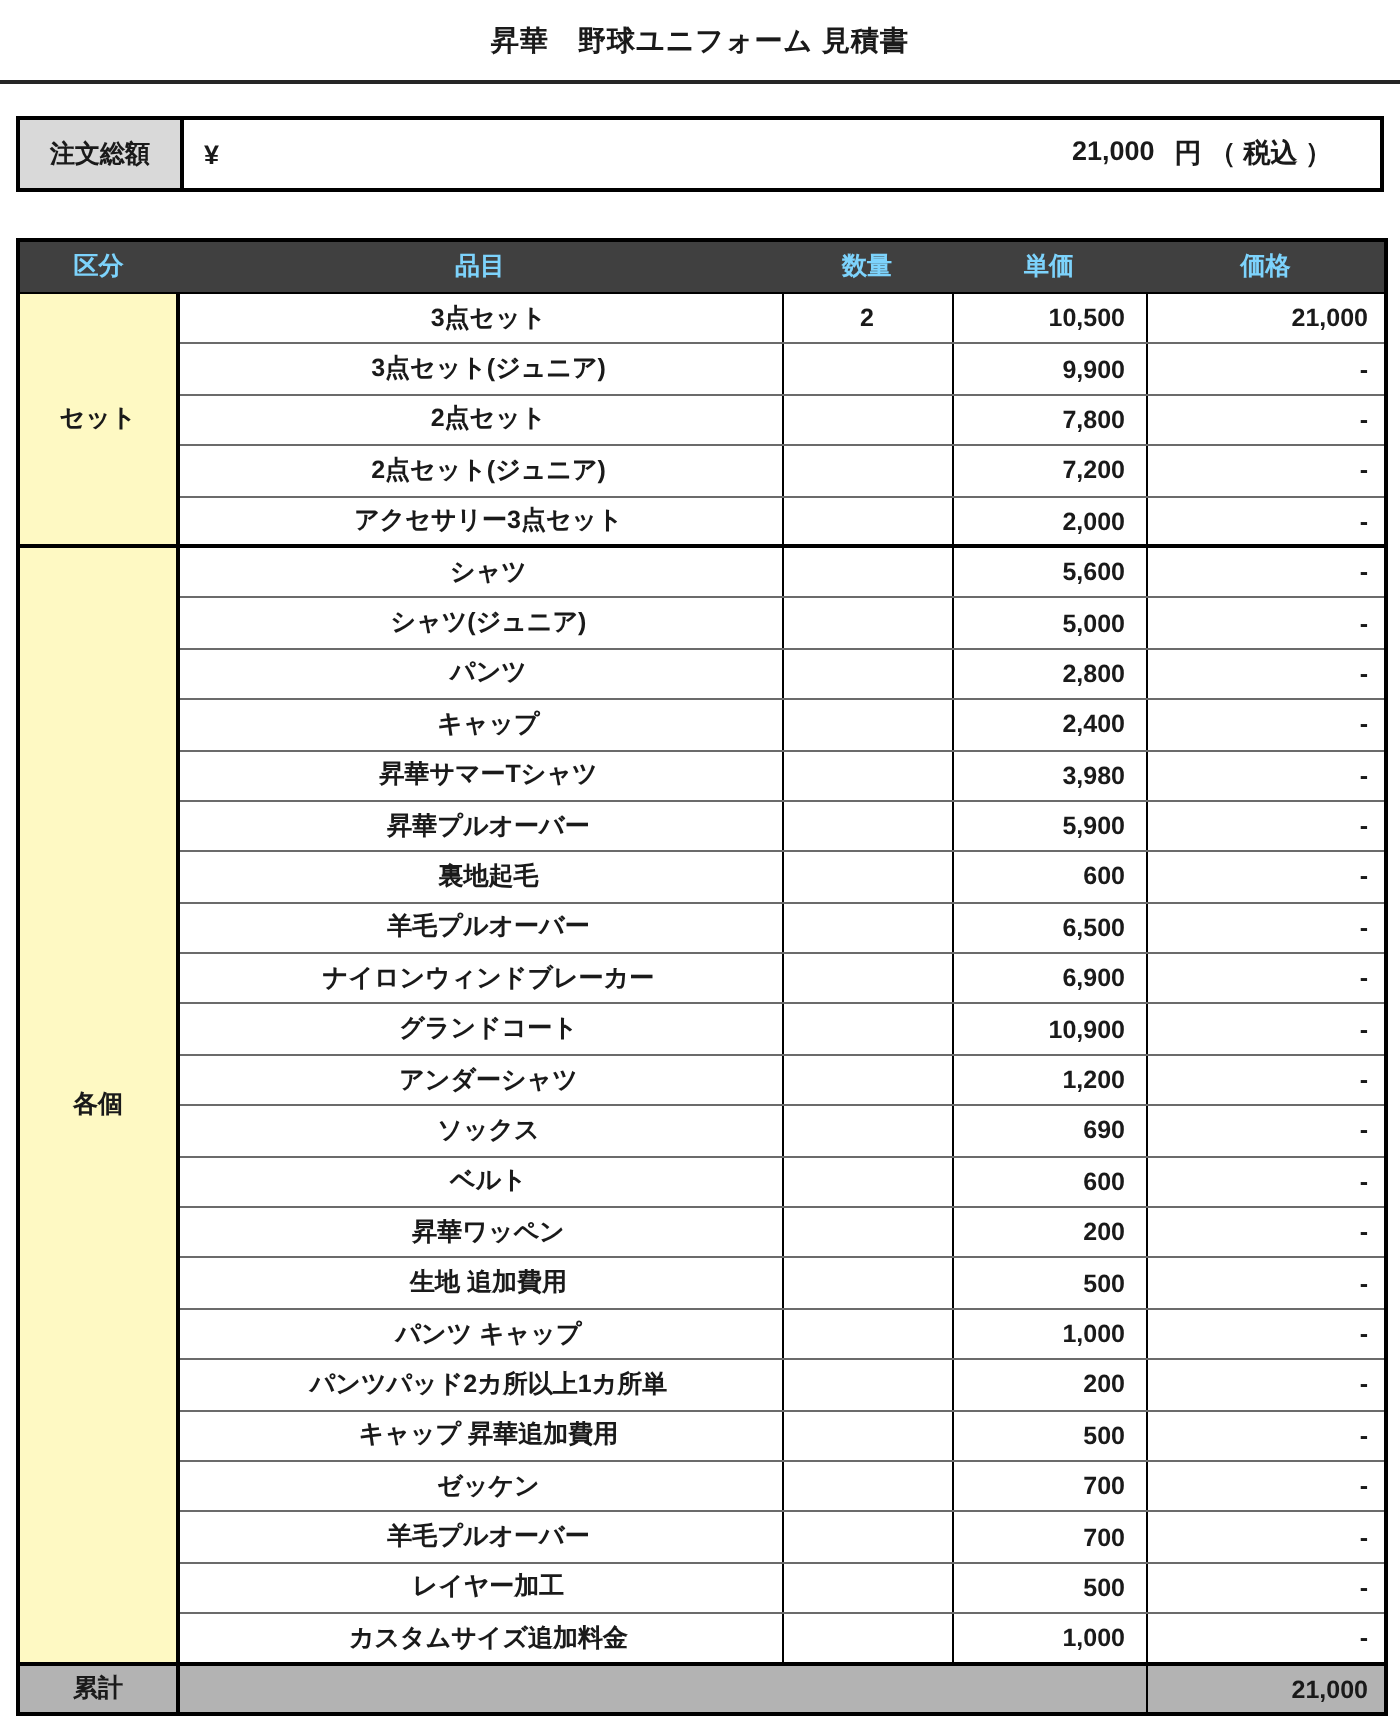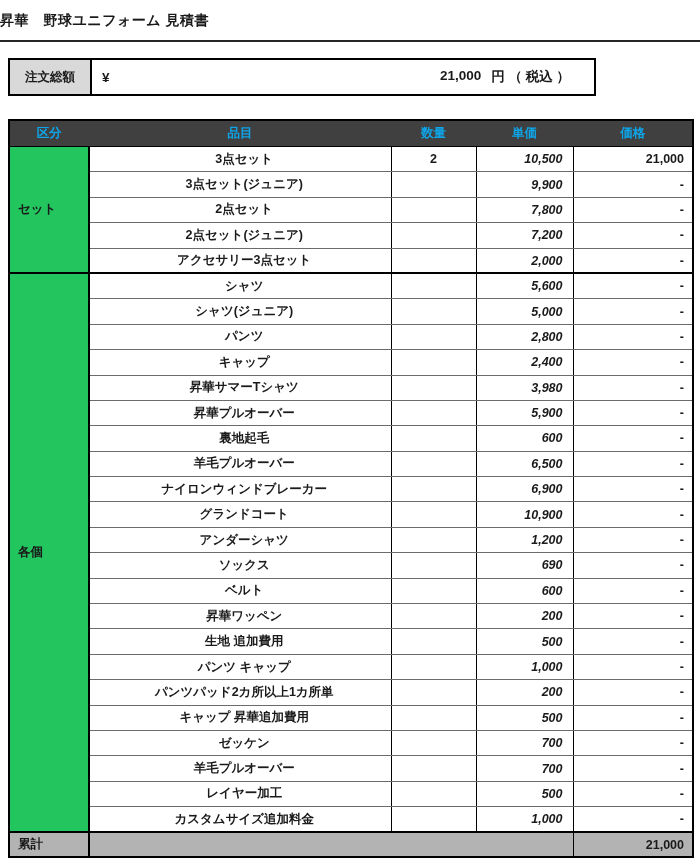--- a/index.html
+++ b/index.html
@@ -11,36 +11,36 @@
     color: #1a1a1a;
     -webkit-font-smoothing: antialiased;
   }
   .page {
     width: 700px;
     height: 863px;
     box-sizing: border-box;
     overflow: hidden;
   }
   .title {
-    text-align: left;
+    text-align: center;
     font-weight: bold;
     font-size: 14px;
     padding-top: 12px;
     letter-spacing: 0.5px;
   }
   .rule {
     margin-top: 10px;
     height: 0;
     border-top: 2px solid #262626;
     width: 700px;
   }
   
   .total-box {
     margin: 16px 8px 0 8px;
-    width: 588px;
+    width: 684px;
     height: 38px;
     box-sizing: border-box;
     border: 2px solid #000000;
     display: flex;
     align-items: stretch;
   }
   .total-label {
     width: 80px;
     flex: 0 0 80px;
     background: #d9d9d9;
@@ -69,21 +69,21 @@
     table-layout: fixed;
     border: 2px solid #000000;
   }
   col.c-group { width: 80px; }
   col.c-item  { width: 302px; }
   col.c-qty   { width: 85px; }
   col.c-unit  { width: 97px; }
   col.c-price { width: 120px; }
   th {
     background: #404040;
-    color: #0ea5e9;
+    color: #7dd3fc;
     font-weight: bold;
     font-size: 12.5px;
     height: 25px;
     border: 1px solid #404040;
     border-bottom: 1px solid #000000;
     padding: 0;
   }
   td {
     height: 25.4px;
     box-sizing: border-box;
@@ -91,36 +91,38 @@
     font-weight: bold;
     padding: 0 8px;
     border-left: 1px solid #000000;
     border-right: 1px solid #000000;
     border-top: 1px solid #6b6b6b;
     border-bottom: 1px solid #6b6b6b;
     white-space: nowrap;
     overflow: hidden;
   }
   td.group-cell {
-    background: #22c55e;
+    background: #fef9c3;
+    text-align: center;
     border-right: 2px solid #000000;
     border-top: 1px solid #000000;
     border-bottom: 1px solid #000000;
   }
   td.item-cell { text-align: center; padding-left: 16px; }
   td.qty-cell { text-align: center; }
-  td.unit-price-cell { text-align: right; padding-right: 10px; font-style: italic; }
+  td.unit-price-cell { text-align: right; padding-right: 10px; }
   td.price-cell { text-align: right; padding-right: 8px; }
   tr.group-start td { border-top: 2px solid #000000; }
   tr.footer-row td {
     background: #b3b3b3;
     border-top: 2px solid #000000;
     border-bottom: 1px solid #000000;
   }
   td.footer-label {
+    text-align: center;
     border-right: 2px solid #000000;
   }
   td.footer-total { text-align: right; padding-right: 8px; }
 </style>
 </head>
 <body>
 
 <div class="page">
 
   <div class="title">昇華　野球ユニフォーム 見積書</div>

